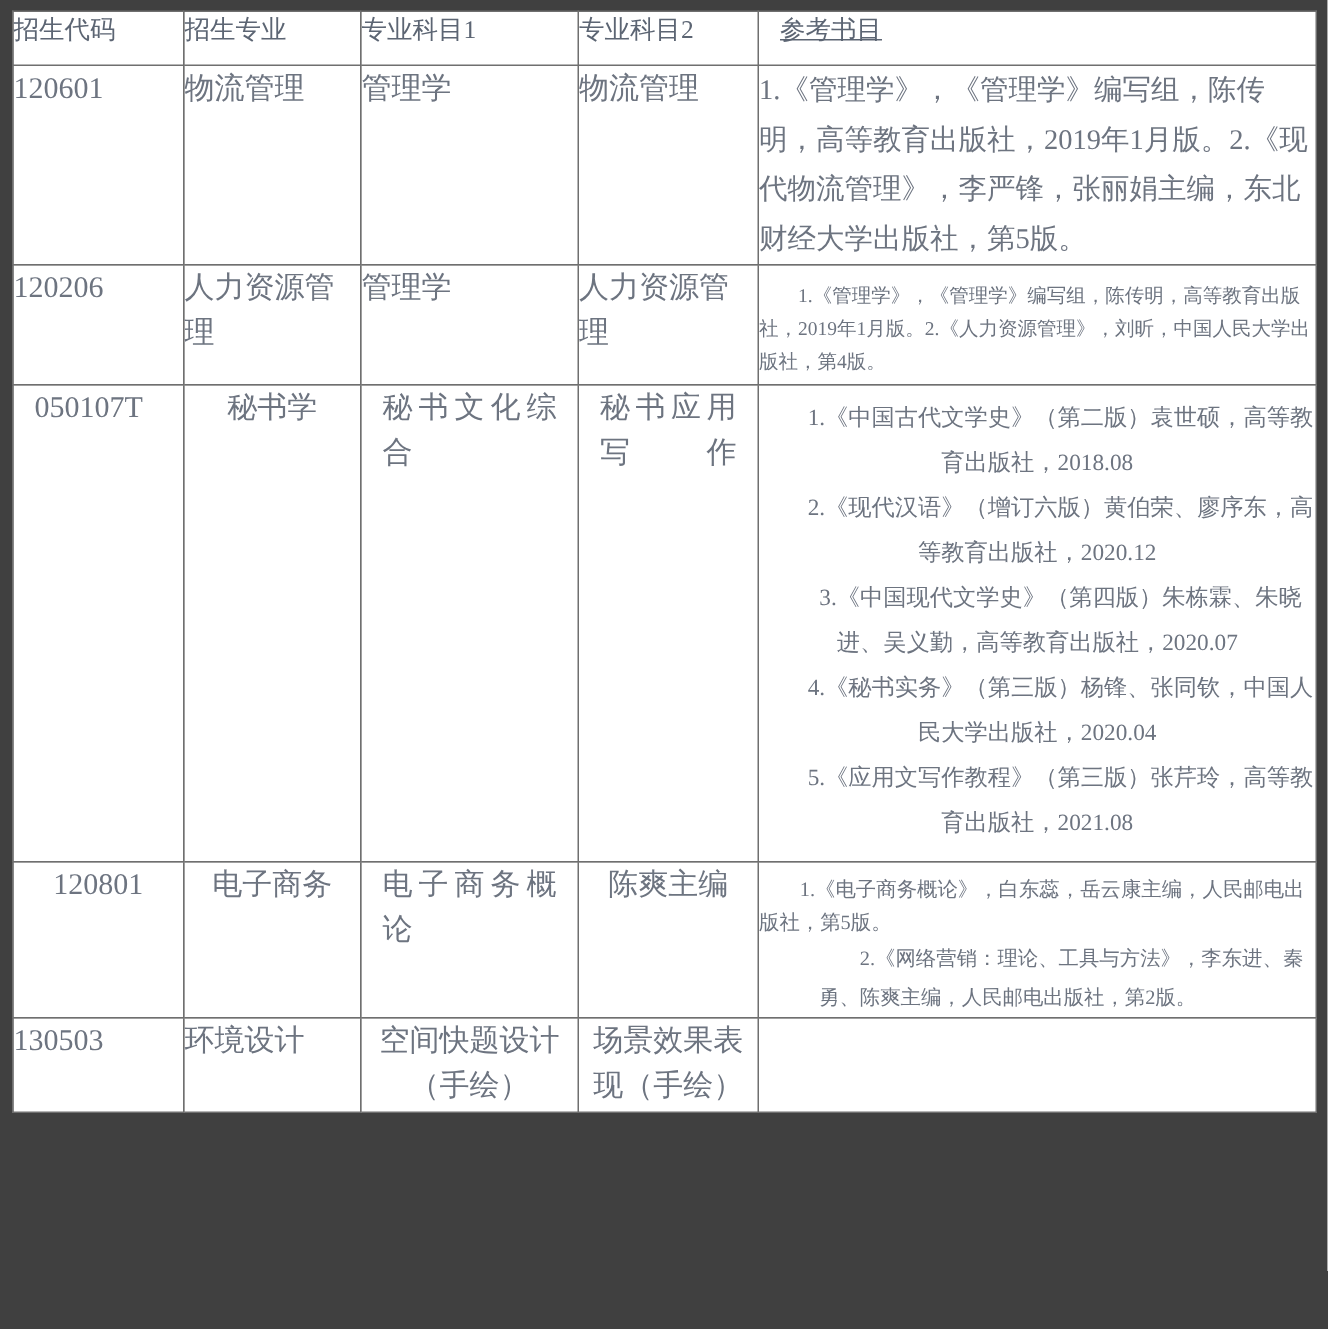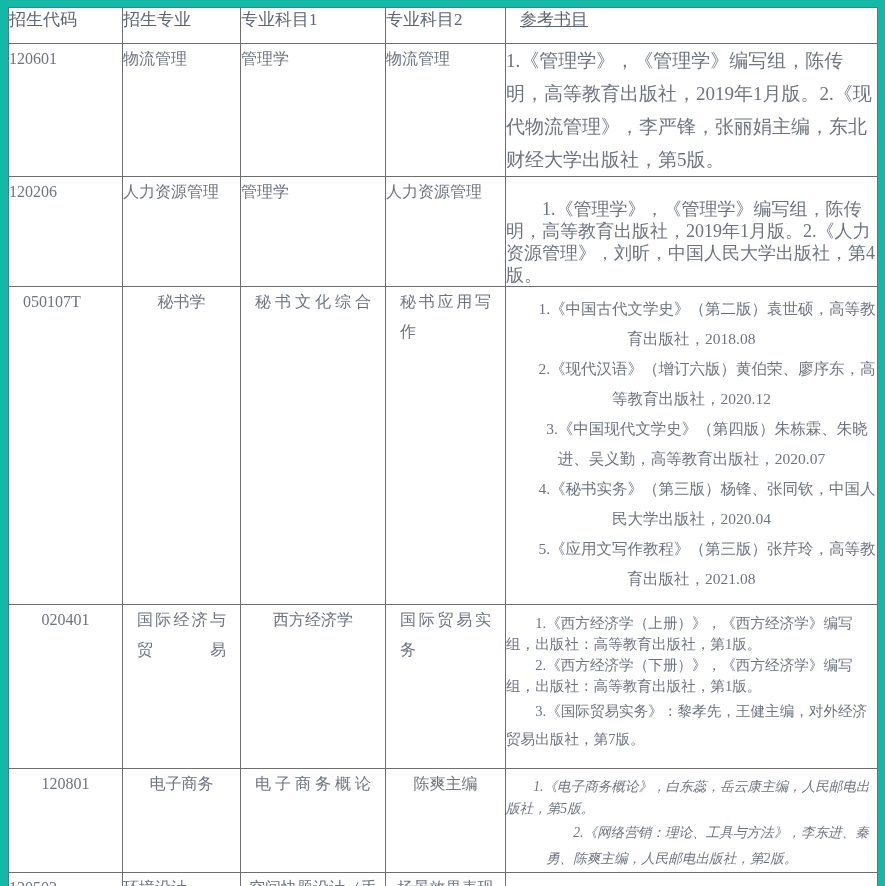--- a/index.html
+++ b/index.html
@@ -11,21 +11,21 @@
     width: 885px;
     height: 886px;
     font-family: "Liberation Serif", "DejaVu Serif", serif;
     color: #6d7480;
     overflow: hidden;
   }
   #sheet {
     position: relative;
     width: 885px;
     height: 886px;
-    background: #14b8a6;
+    background: #404040;
   }
   table.admissions {
     position: absolute;
     left: 8px;
     top: 7px;
     width: 869px;
     border-collapse: collapse;
     table-layout: fixed;
   }
   table.admissions td,
@@ -48,21 +48,21 @@
     text-align: left;
     font-weight: normal;
     color: #5c6573;
     font-size: 17px;
     padding-left: 12px;
   }
   thead th.h-books { padding-left: 14px; text-decoration: underline; }
 
   
   td.cell {
-    font-size: 16px;
+    font-size: 20px;
     line-height: 30px;
     color: #6d7480;
     padding: 8px 10px 10px 12px;
   }
   td.cell.center {
     text-align: center;
     padding-left: 6px;
     padding-right: 6px;
   }
   td.cell.justify {
@@ -77,34 +77,34 @@
     color: #6d7480;
     padding: 7px 8px 9px 10px;
   }
   .bk-line { white-space: normal; }
 
   
   td.books.v-large { font-size: 19px; line-height: 33px; }
   td.books.v-large .bk-line { text-indent: 0; }
 
   
-  td.books.v-small { font-size: 18px; line-height: 22px; padding-top: 21px; }
+  td.books.v-small { font-size: 13px; line-height: 22px; padding-top: 9px; }
   td.books.v-small .bk-line { text-indent: 2em; }
 
   
   td.books.v-list { font-size: 15.5px; line-height: 30px; padding-top: 7px; }
   td.books.v-list .bk-line { text-indent: 2em; text-align: center; }
 
   
   td.books.v-tight { font-size: 14.6px; line-height: 21px; padding-top: 8px; }
   td.books.v-tight .bk-line { text-indent: 2em; }
   td.books.v-tight .bk-line.loose { line-height: 28px; }
 
   
-  td.books.v-mixed { font-size: 13.6px; line-height: 22px; padding-top: 7px; font-style: italic; }
+  td.books.v-mixed { font-size: 13.6px; line-height: 22px; padding-top: 7px; }
   td.books.v-mixed .bk-line { text-indent: 2em; }
   td.books.v-mixed .bk-line.loose { line-height: 26px; margin-left: 40px; }
 
   td.books.v-empty { padding: 0; }
 
   
   tr.r1 td { height: 120px; }
   tr.r2 td { height: 70px;  }
   tr.r3 td { height: 310px; }
   tr.r4 td { height: 155px; }
@@ -164,31 +164,20 @@
         <td class="cell justify">秘书应用写作</td>
         <td class="books v-list">
           <div class="bk-line">1.《中国古代文学史》（第二版）袁世硕，高等教育出版社，2018.08</div>
           <div class="bk-line">2.《现代汉语》（增订六版）黄伯荣、廖序东，高等教育出版社，2020.12</div>
           <div class="bk-line">3.《中国现代文学史》（第四版）朱栋霖、朱晓进、吴义勤，高等教育出版社，2020.07</div>
           <div class="bk-line">4.《秘书实务》（第三版）杨锋、张同钦，中国人民大学出版社，2020.04</div>
           <div class="bk-line">5.《应用文写作教程》（第三版）张芹玲，高等教育出版社，2021.08</div>
         </td>
       </tr>
 
-      <tr class="r4">
-        <td class="cell center">020401</td>
-        <td class="cell justify">国际经济与贸易</td>
-        <td class="cell center">西方经济学</td>
-        <td class="cell justify">国际贸易实务</td>
-        <td class="books v-tight">
-          <div class="bk-line">1.《西方经济学（上册）》，《西方经济学》编写组，出版社：高等教育出版社，第1版。</div>
-          <div class="bk-line">2.《西方经济学（下册）》，《西方经济学》编写组，出版社：高等教育出版社，第1版。</div>
-          <div class="bk-line loose">3.《国际贸易实务》：黎孝先，王健主编，对外经济贸易出版社，第7版。</div>
-        </td>
-      </tr>
 
       <tr class="r5">
         <td class="cell center">120801</td>
         <td class="cell center">电子商务</td>
         <td class="cell justify">电子商务概论</td>
         <td class="cell center">陈爽主编</td>
         <td class="books v-mixed">
           <div class="bk-line">1.《电子商务概论》，白东蕊，岳云康主编，人民邮电出版社，第5版。</div>
           <div class="bk-line loose">2.《网络营销：理论、工具与方法》，李东进、秦勇、陈爽主编，人民邮电出版社，第2版。</div>
         </td>

